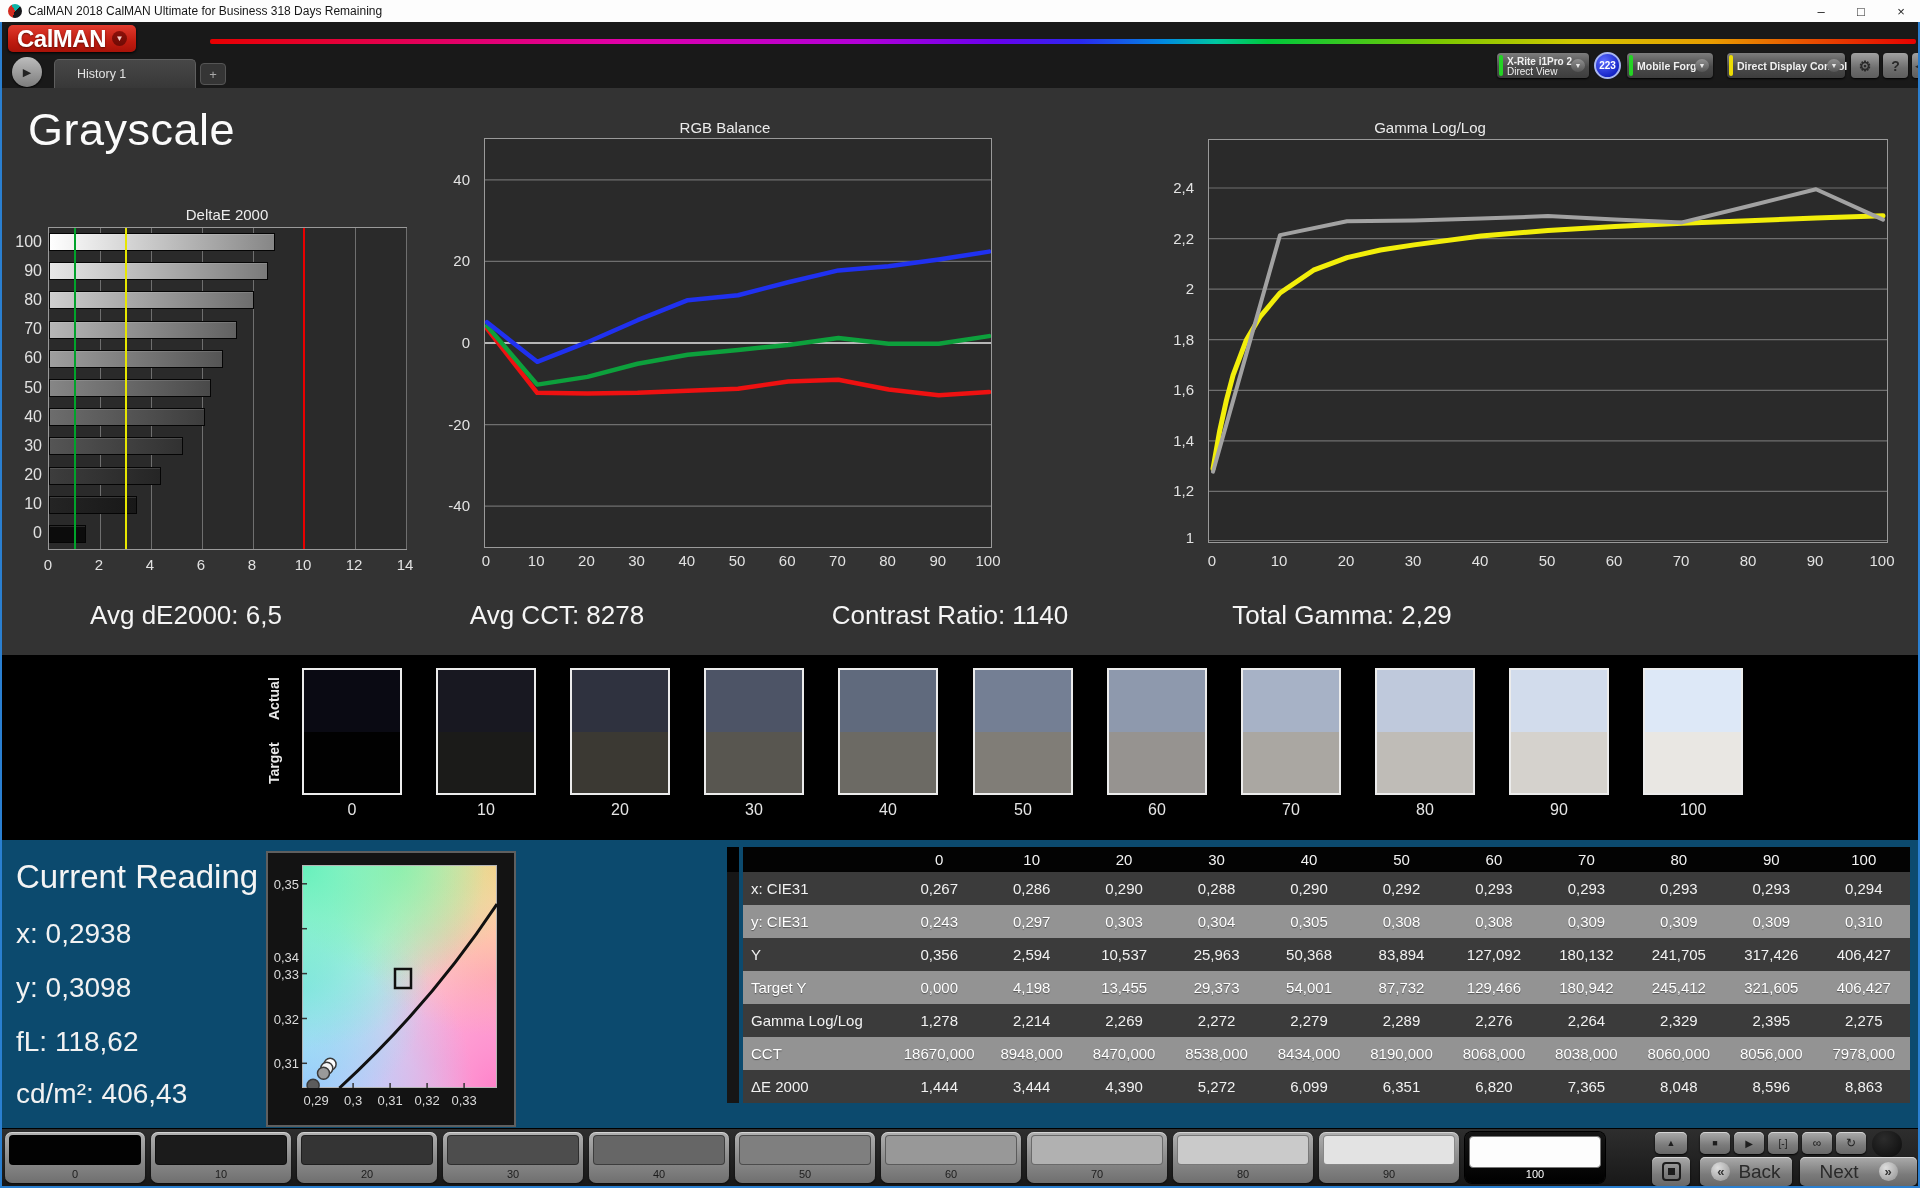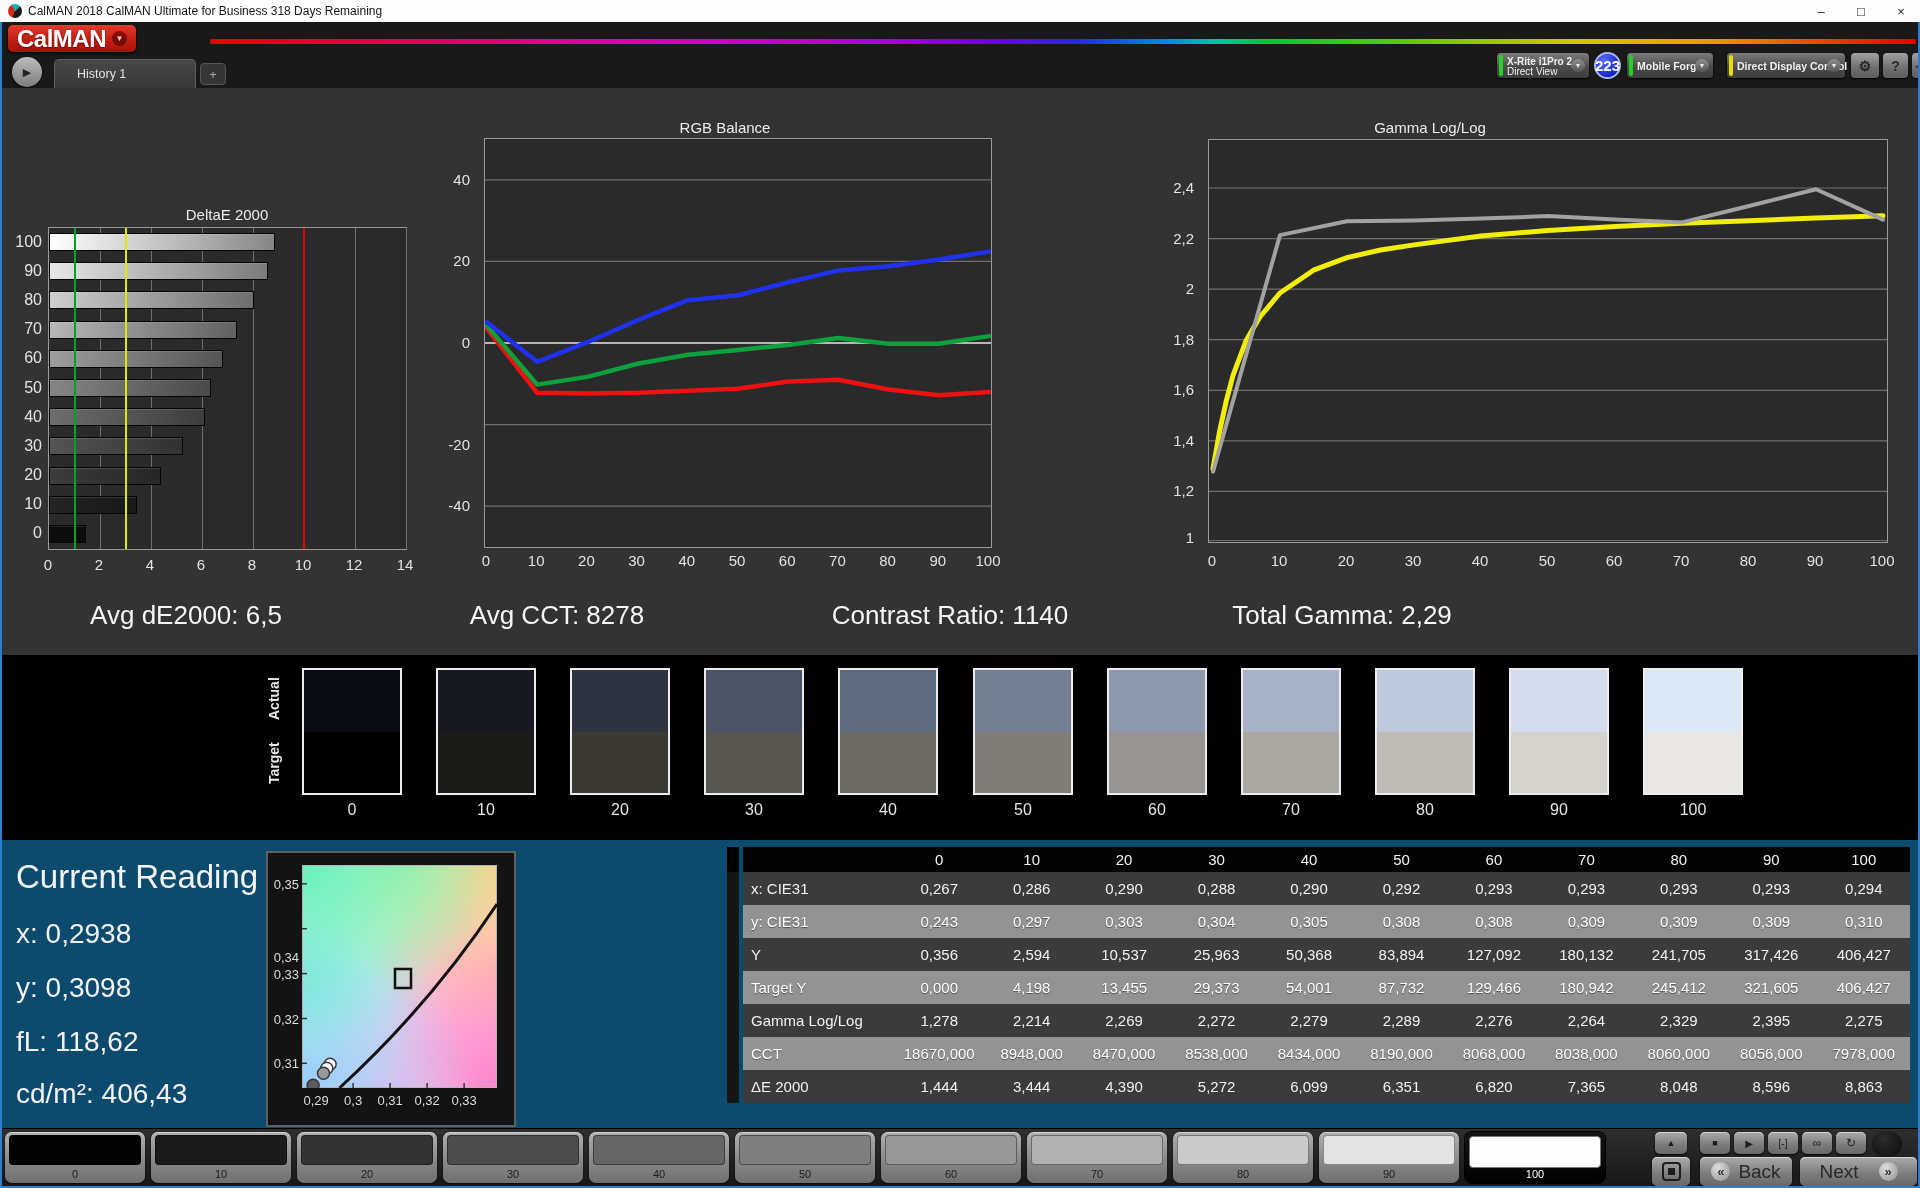--- a/index.html
+++ b/index.html
@@ -29,21 +29,21 @@
   .dd{position:absolute;top:31px;height:25px;border-radius:4px;color:#f0f0f0;
       background:linear-gradient(#7d7d7d,#4b4b4b 55%,#3d3d3d);box-shadow:0 1px 2px #000;}
   .dd .stripe{position:absolute;left:2px;top:2px;bottom:2px;width:4px;border-radius:2px;}
   .dd .t1{position:absolute;left:10px;top:3px;font-size:10px;font-weight:bold;white-space:nowrap;}
   .dd .t2{position:absolute;left:10px;top:13px;font-size:10px;white-space:nowrap;}
   .dd .tc{position:absolute;left:10px;top:7px;font-size:10.5px;font-weight:bold;white-space:nowrap;}
   .dd .arr{position:absolute;right:4px;top:6px;width:14px;height:13px;border-radius:50%;
            background:linear-gradient(#909090,#555);color:#e8e8e8;font-size:7px;display:flex;align-items:center;justify-content:center;}
   .badge{position:absolute;left:1594px;top:30px;width:23px;height:23px;border-radius:50%;
          background:radial-gradient(circle at 35% 30%,#5b6bff,#1322c4 75%);border:2px solid #a8b6f0;
-         color:#fff;font-size:15px;font-weight:bold;display:flex;align-items:center;justify-content:center;}
+         color:#fff;font-size:10px;font-weight:bold;display:flex;align-items:center;justify-content:center;}
   .sqbtn{position:absolute;top:31px;height:25px;border-radius:4px;color:#2a2a2a;
          background:linear-gradient(#a2a2a2,#6e6e6e 60%,#5e5e5e);box-shadow:0 1px 2px #000;
          display:flex;align-items:center;justify-content:center;font-size:14px;font-weight:bold;}
   
   .tab-circle{position:absolute;left:12px;top:35px;width:30px;height:30px;border-radius:50%;
               background:linear-gradient(#bdbdbd,#7c7c7c);box-shadow:0 1px 2px #000;color:#222;
               display:flex;align-items:center;justify-content:center;font-size:11px;}
   .tab{position:absolute;left:54px;top:37px;width:142px;height:29px;background:linear-gradient(#474747,#383838);
        border:1px solid #5f5f5f;border-bottom:none;border-radius:5px 5px 0 0;color:#e3e3e3;font-size:12.5px;
        display:flex;align-items:center;padding-left:22px;box-sizing:border-box;}
@@ -173,20 +173,21 @@
     </div>
     <div class="tab">
       <span>History 1</span>
     </div>
     <div class="tab-add">
       <span>+</span>
     </div>
   </div>
 
   <div class="main-band">
+    <div class="page-title">Grayscale</div>
 
     <div class="chart-title" style="left:227px;top:118px">DeltaE 2000</div>
     <div id="deltae-plot" class="plot" style="left:48px;top:139px;width:359px;height:323px">
         <div class="vgrid" style="left: 51px;"></div>
         <div class="vgrid" style="left: 102px;"></div>
         <div class="vgrid" style="left: 153px;"></div>
         <div class="vgrid" style="left: 204px;"></div>
         <div class="vgrid" style="left: 255px;"></div>
         <div class="vgrid" style="left: 306px;"></div>
         <div class="vgrid" style="left: 357px;"></div>
@@ -239,21 +240,21 @@
           <line x1="0" x2="506" y1="367.2" y2="367.2" stroke="#6f6f6f" stroke-width="1.2"></line>
           <polyline points="2.0,189.7 52.2,253.8 102.4,254.6 152.6,253.8 202.8,251.7 253.0,249.7 303.2,242.4 353.4,240.7 403.6,250.5 453.8,256.2 504.0,253.0" fill="none" stroke="#ee1111" stroke-width="4.5" stroke-linejoin="round" stroke-linecap="round"></polyline>
           <polyline points="2.0,186.9 52.2,245.6 102.4,237.9 152.6,224.8 202.8,215.8 253.0,210.9 303.2,206.0 353.4,199.1 403.6,204.8 453.8,204.8 504.0,197.1" fill="none" stroke="#0da03c" stroke-width="4.5" stroke-linejoin="round" stroke-linecap="round"></polyline>
           <polyline points="2.0,183.2 52.2,222.8 102.4,203.2 152.6,181.2 202.8,161.2 253.0,156.3 303.2,143.2 353.4,131.4 403.6,127.3 453.8,120.4 504.0,112.6" fill="none" stroke="#2031f0" stroke-width="4.5" stroke-linejoin="round" stroke-linecap="round"></polyline>
         </svg>
     </div>
     <div id="rgb-ylabels" class="abs" style="left:434px;top:50px;width:44px;height:410px">
         <div class="ylbl" style="top: 40.8px; right: 8px;">40</div>
         <div class="ylbl" style="top: 122.4px; right: 8px;">20</div>
         <div class="ylbl" style="top: 204px; right: 8px;">0</div>
-        <div class="ylbl" style="top: 285.6px; right: 8px; margin-top: 20px;">-20</div>
+        <div class="ylbl" style="top: 285.6px; right: 8px;">-20</div>
         <div class="ylbl" style="top: 367.2px; right: 8px;">-40</div>
       </div>
     <div id="rgb-xlabels" class="abs" style="left:0;top:464px;width:1100px;height:20px">
         <div class="ticklbl" style="left: 486px; top: 0px;">0</div>
         <div class="ticklbl" style="left: 536.2px; top: 0px;">10</div>
         <div class="ticklbl" style="left: 586.4px; top: 0px;">20</div>
         <div class="ticklbl" style="left: 636.6px; top: 0px;">30</div>
         <div class="ticklbl" style="left: 686.8px; top: 0px;">40</div>
         <div class="ticklbl" style="left: 737px; top: 0px;">50</div>
         <div class="ticklbl" style="left: 787.2px; top: 0px;">60</div>

